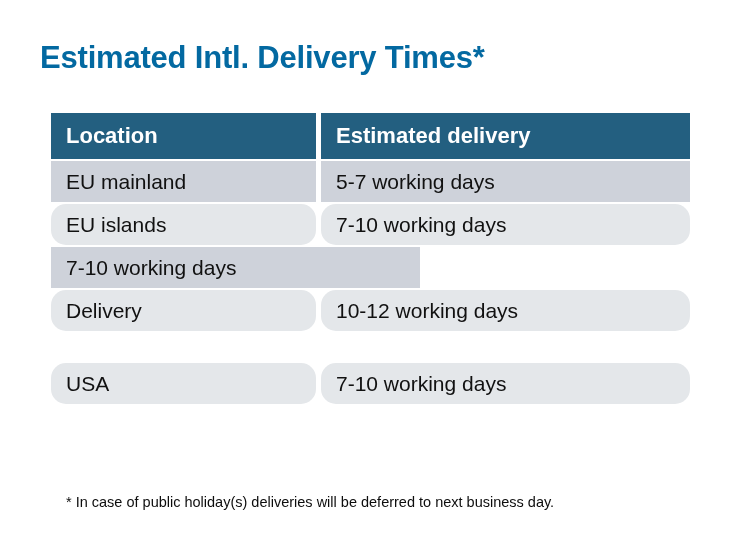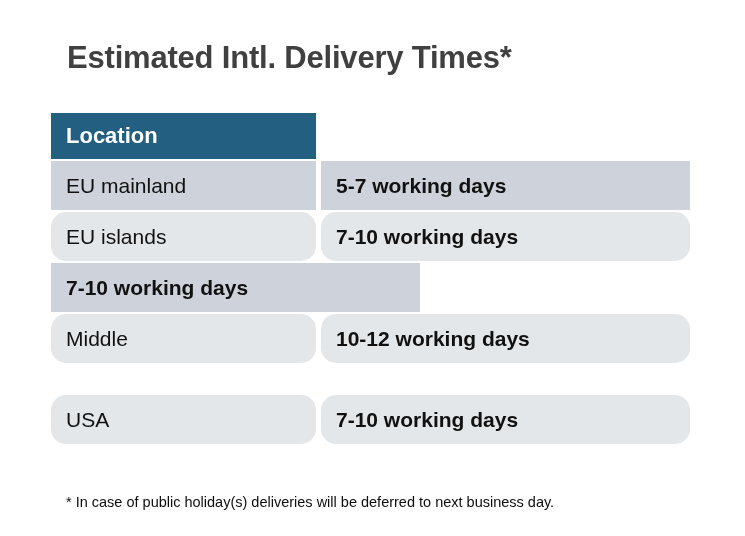--- a/index.html
+++ b/index.html
@@ -15,27 +15,27 @@
     overflow: hidden;
   }
   .page {
     position: relative;
     width: 745px;
     height: 536px;
     background: #ffffff;
   }
   .page-title {
     position: absolute;
-    left: 67px;
+    left: 40px;
     top: 38px;
     font-size: 31px;
     line-height: 40px;
     font-weight: 700;
     letter-spacing: -0.2px;
-    color: #404040;
+    color: #0369a1;
     white-space: nowrap;
   }
   .table {
     position: absolute;
     left: 51px;
     top: 113px;
     width: 639px;
   }
   .row {
     display: flex;
@@ -52,31 +52,31 @@
     padding: 0 15px;
     display: flex;
     align-items: center;
     font-size: 21px;
     color: #111111;
     white-space: nowrap;
     overflow: hidden;
     text-align: right;
   }
   .col-loc  { width: 265px; }
-  .col-est  { width: 369px; font-weight: bold; }
+  .col-est  { width: 369px; }
 
   .header-row .cell {
     background: #235f80;
     color: #ffffff;
     font-weight: 700;
     height: 46px;
     font-size: 22px;
   }
   .body-row .cell {
-    height: 49px;
+    height: 41px;
   }
   .body-row.shade-dark .cell  { background: #ced2da; }
   .body-row.shade-light .cell { background: #e4e7ea; border-radius: 15px; }
 
   .footnote {
     position: absolute;
     left: 66px;
     top: 492px;
     font-size: 14.5px;
     line-height: 20px;
@@ -88,38 +88,39 @@
 <body>
 
 <div class="page">
 
   <div class="page-title">Estimated Intl. Delivery Times*</div>
 
   <div class="table">
 
     <div class="row header-row">
       <div class="cell col-loc">Location</div>
+      <div class="cell col-est">Estimated delivery</div>
     </div>
 
     <div class="row body-row shade-dark">
       <div class="cell col-loc">EU mainland</div>
       <div class="cell col-est">5-7 working days</div>
     </div>
 
     <div class="row body-row shade-light">
       <div class="cell col-loc">EU islands</div>
       <div class="cell col-est">7-10 working days</div>
     </div>
 
     <div class="row body-row shade-dark">
       <div class="cell col-est">7-10 working days</div>
     </div>
 
     <div class="row body-row shade-light">
-      <div class="cell col-loc">Middle</div>
+      <div class="cell col-loc">Delivery</div>
       <div class="cell col-est">10-12 working days</div>
     </div>
 
 
     <div class="row body-row shade-light">
       <div class="cell col-loc">USA</div>
       <div class="cell col-est">7-10 working days</div>
     </div>
 
   </div>

